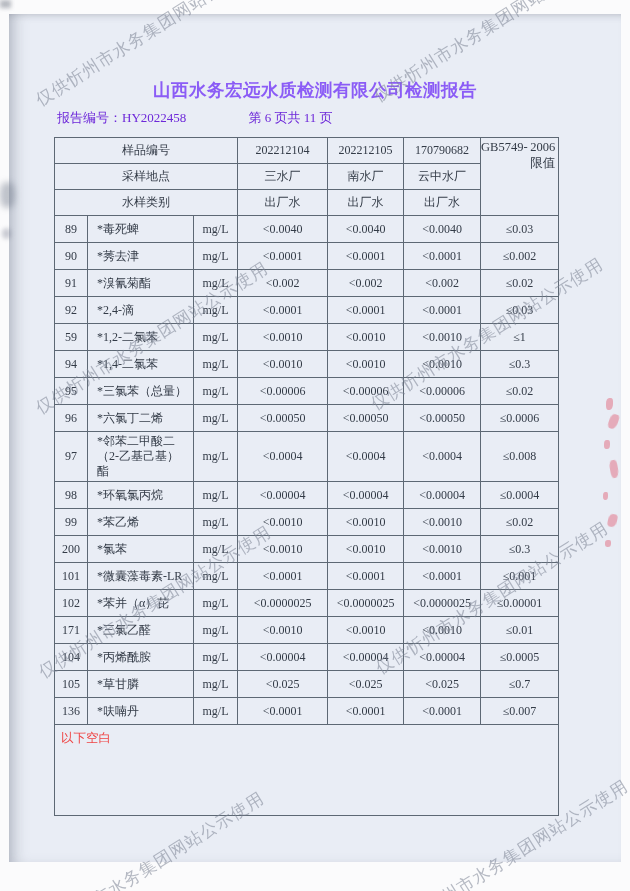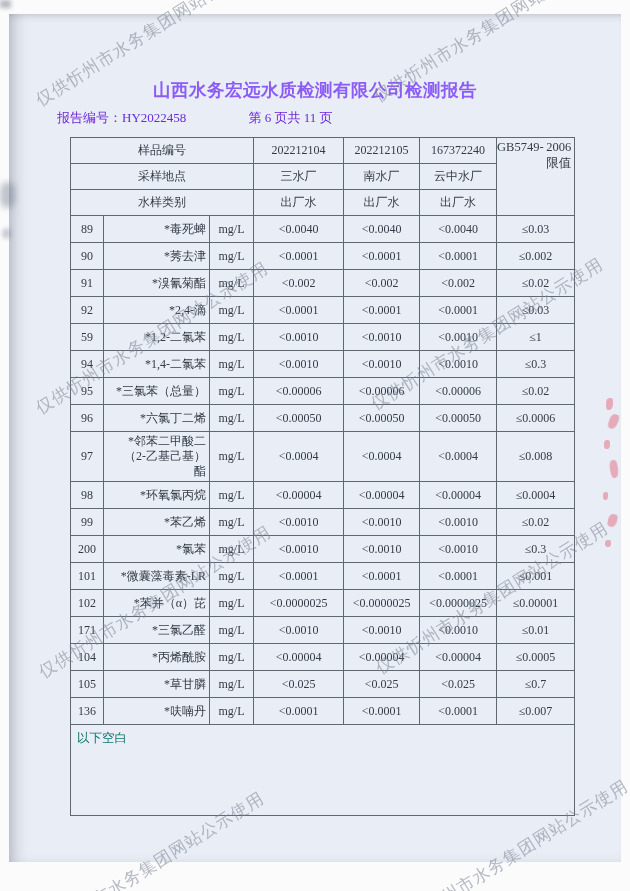--- a/index.html
+++ b/index.html
@@ -20,34 +20,34 @@
   .title{
     position:absolute;top:78px;left:0;width:630px;margin:0;
     text-align:center;font-family:Liberation Sans, sans-serif;
     font-weight:bold;font-size:17.5px;letter-spacing:.5px;color:#8b5cf6;
   }
   .meta-line{position:absolute;top:109px;font-size:13px;color:#6d28d9;}
   .report-no{left:57px;}
   .page-indicator{left:12px;width:557px;text-align:center;}
 
   table.report-table{
-    position:absolute;left:70px;top:137px;width:504px;
+    position:absolute;left:54px;top:137px;width:504px;
     border-collapse:collapse;table-layout:fixed;
     font-size:12px;color:#333b47;border-radius:14px;
   }
   .report-table td{
     border:1px solid #5d6874;text-align:center;vertical-align:middle;
     padding:1px 2px;line-height:1.25;height:22px;
     overflow:hidden;
   }
   .report-table .hdr td{height:23px;}
-  td.c-name{text-align:right;padding:2px 3px 2px 9px;font-family:Liberation Serif, serif;}
+  td.c-name{text-align:left;padding:2px 3px 2px 9px;font-family:Liberation Serif, serif;}
   td.c-limit-head{padding:0;}
   .limit-head-inner{display:flex;flex-direction:row;justify-content:space-evenly;height:73px;font-size:12.5px;}
-  td.blank-cell{height:84px;vertical-align:top;text-align:left;padding:6px 0 0 6px;font-size:12.5px;color:#0f766e;}
+  td.blank-cell{height:84px;vertical-align:top;text-align:left;padding:6px 0 0 6px;font-size:12.5px;color:#ef4444;}
 
   .watermark-layer{position:absolute;inset:0;pointer-events:none;z-index:30;}
   .wm{
     position:absolute;white-space:nowrap;
     font-family:"Liberation Sans","DejaVu Sans",sans-serif;
     font-size:17px;letter-spacing:1px;color:rgba(124,132,148,.55);
     transform:translate(-50%,-50%) rotate(-32deg);
   }
   .red-marks span{
     position:absolute;background:rgba(224,92,112,.45);
@@ -81,21 +81,21 @@
     <col style="width:90px">
       <col style="width:76px">
       <col style="width:77px">
       <col style="width:78px">
   </colgroup>
   <tbody>
     <tr class="hdr">
       <td colspan="3">样品编号</td>
       <td>202212104</td>
       <td>202212105</td>
-      <td>167372240</td>
+      <td>170790682</td>
       <td rowspan="3" class="c-limit-head">
         <div class="limit-head-inner">
           <span>GB5749-</span>
           <span>2006 限值</span>
         </div>
       </td>
     </tr>
     <tr class="hdr">
       <td colspan="3">采样地点</td>
       <td>三水厂</td>

